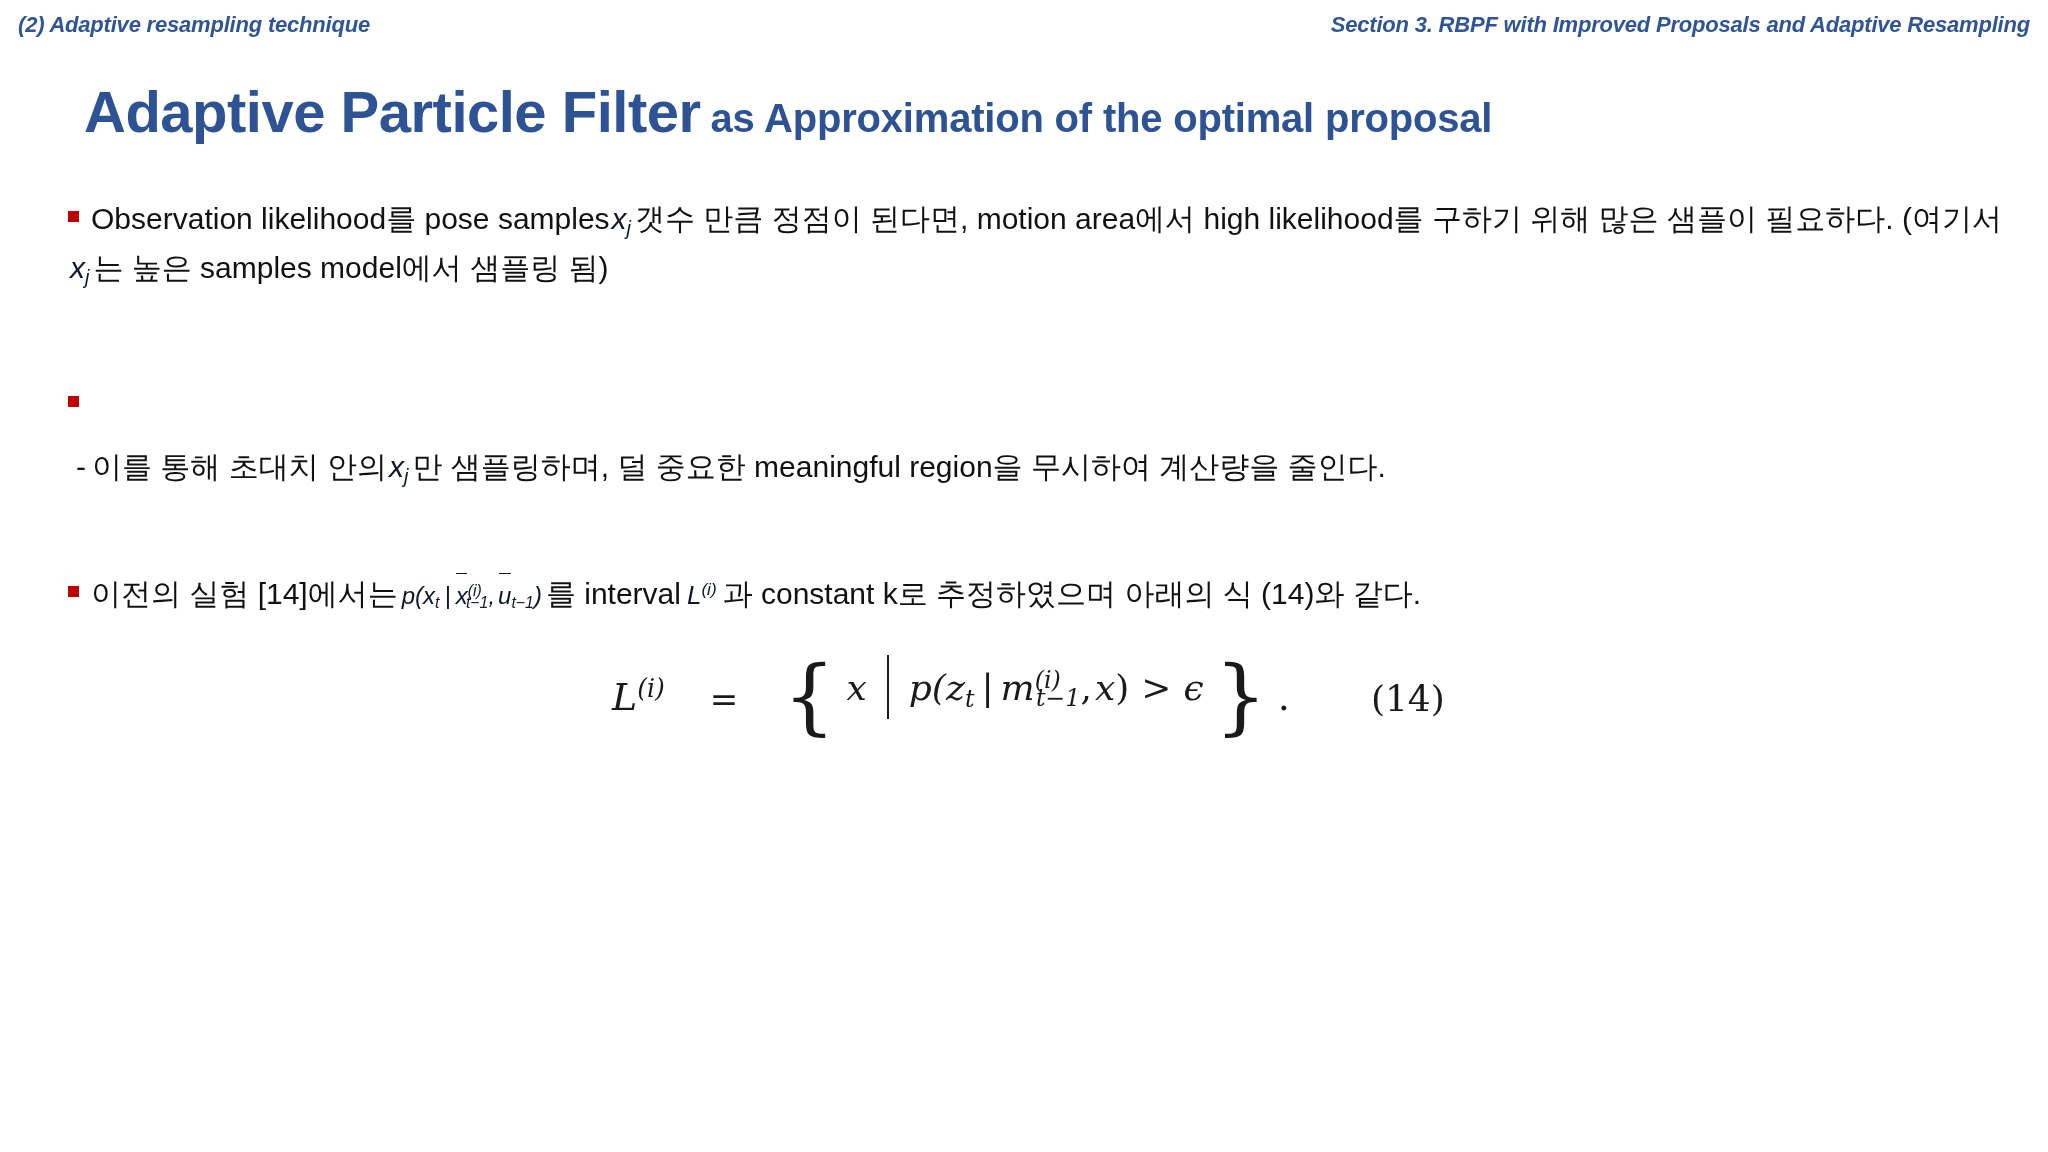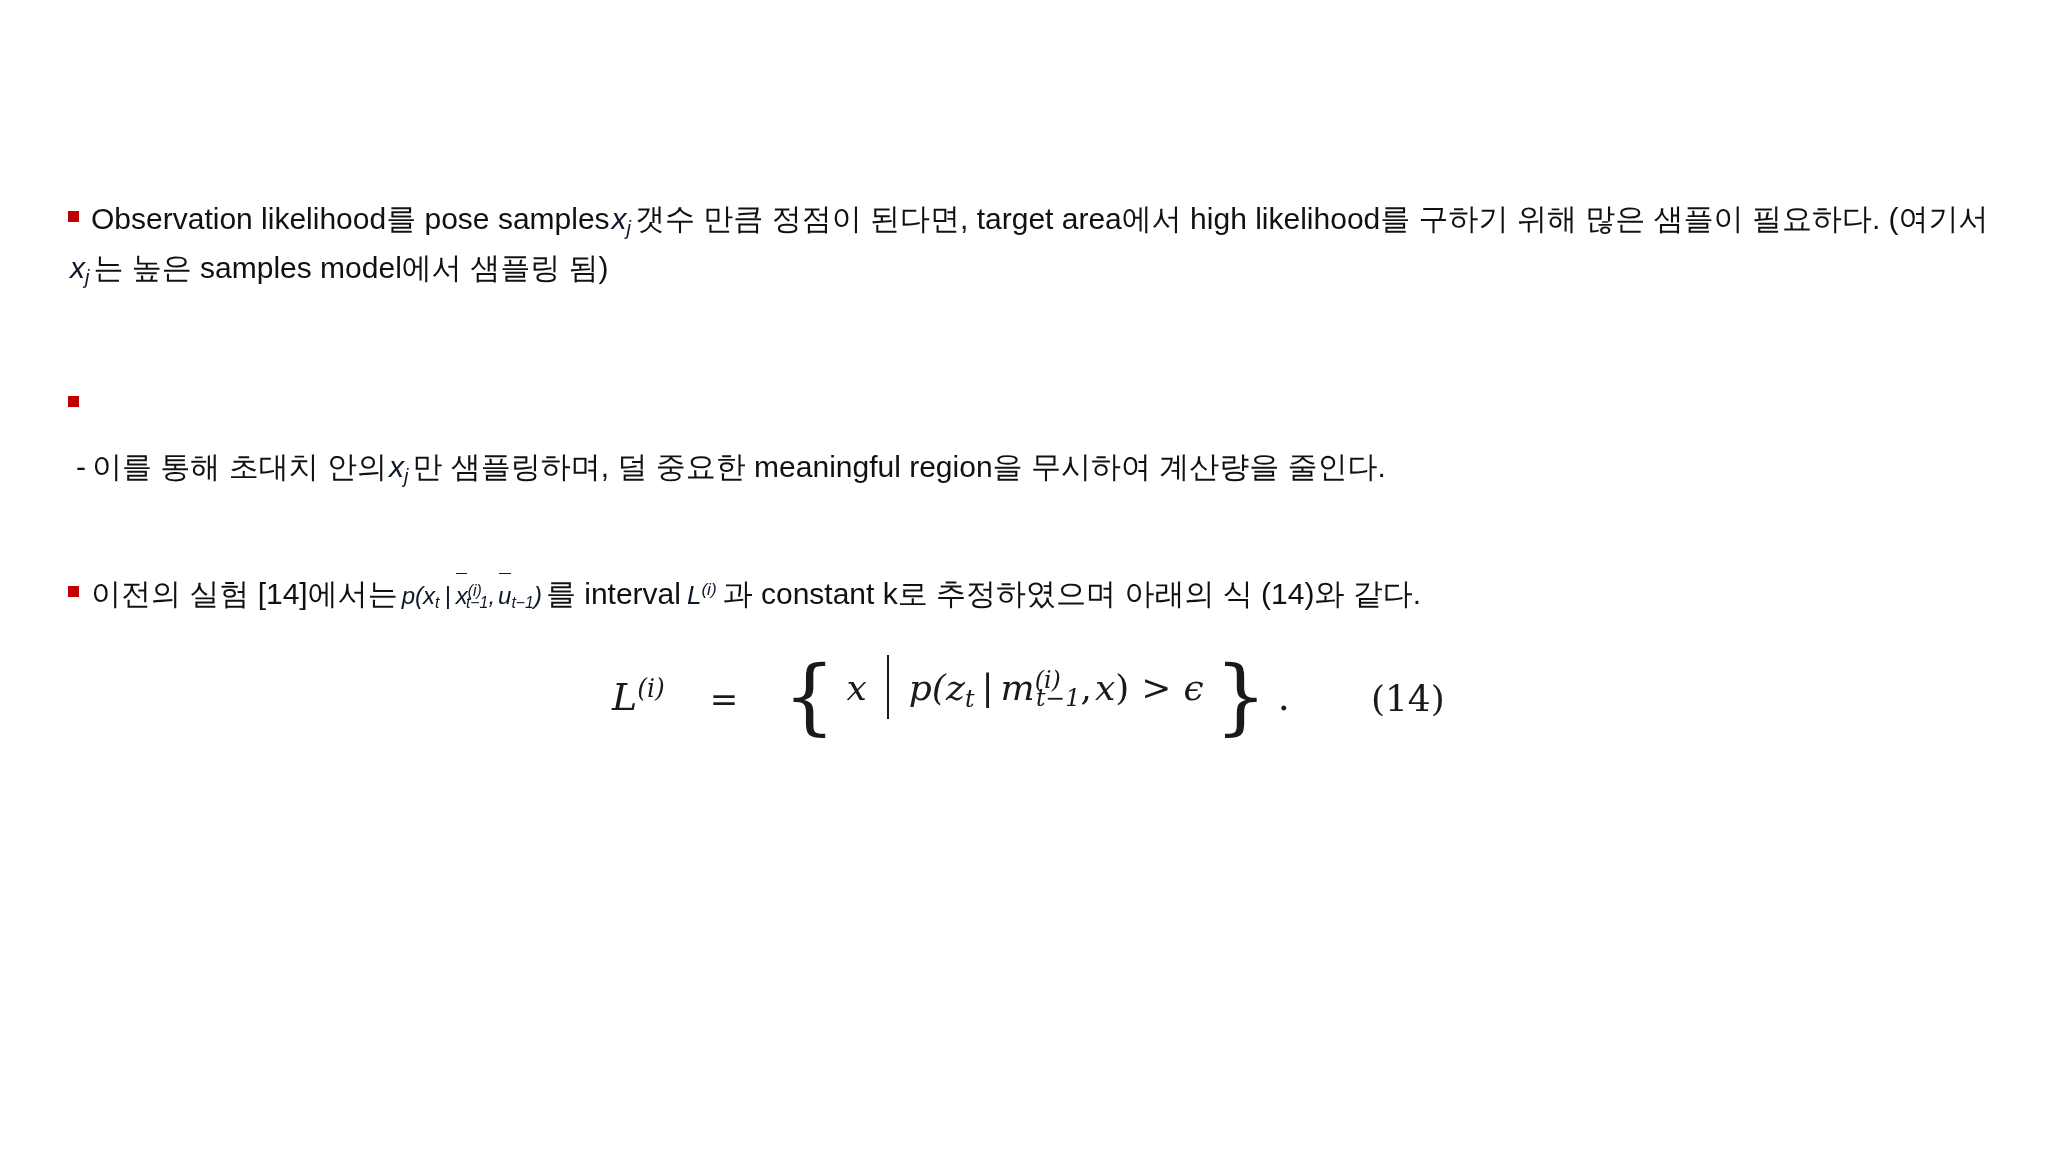--- a/index.html
+++ b/index.html
@@ -197,26 +197,33 @@
     margin-left: 70px;
   }
 </style>
 </head>
 <body>
 
 <div class="slide">
 
   <div class="slide-bg-panel"></div>
 
-
+  <div class="header-row">
+    <div class="header-left">(2) Adaptive resampling technique</div>
+    <div class="header-right">Section 3. RBPF with Improved Proposals and Adaptive Resampling</div>
+  </div>
+
+  <div class="title-block">
+    <span class="title-main">Adaptive Particle Filter</span><span class="title-sub">as Approximation of the optimal proposal</span>
+  </div>
 
   <div class="body-area">
 
     <div class="para p1">
-      <span class="bullet-sq"></span><span>Observation likelihood를 pose samples</span><span class="math mi-xj"><span>x</span><sub>j</sub></span><span>갯수 만큼 정점이 된다면, target area에서 high likelihood를 구하기 위해 많은 샘플이 필요하다. (여기서</span><span class="math mi-xj"><span>x</span><sub>j</sub></span><span>는 높은 samples model에서 샘플링 됨)</span>
+      <span class="bullet-sq"></span><span>Observation likelihood를 pose samples</span><span class="math mi-xj"><span>x</span><sub>j</sub></span><span>갯수 만큼 정점이 된다면, motion area에서 high likelihood를 구하기 위해 많은 샘플이 필요하다. (여기서</span><span class="math mi-xj"><span>x</span><sub>j</sub></span><span>는 높은 samples model에서 샘플링 됨)</span>
     </div>
 
     <div class="para p2">
       <span class="bullet-sq"></span>
     </div>
 
     <div class="para p3">
       <span class="dash-mark">-</span><span>이를 통해 초대치 안의</span><span class="math mi-xj"><span>x</span><sub>j</sub></span><span>만 샘플링하며, 덜 중요한 meaningful region을 무시하여 계산량을 줄인다.</span>
     </div>
 

